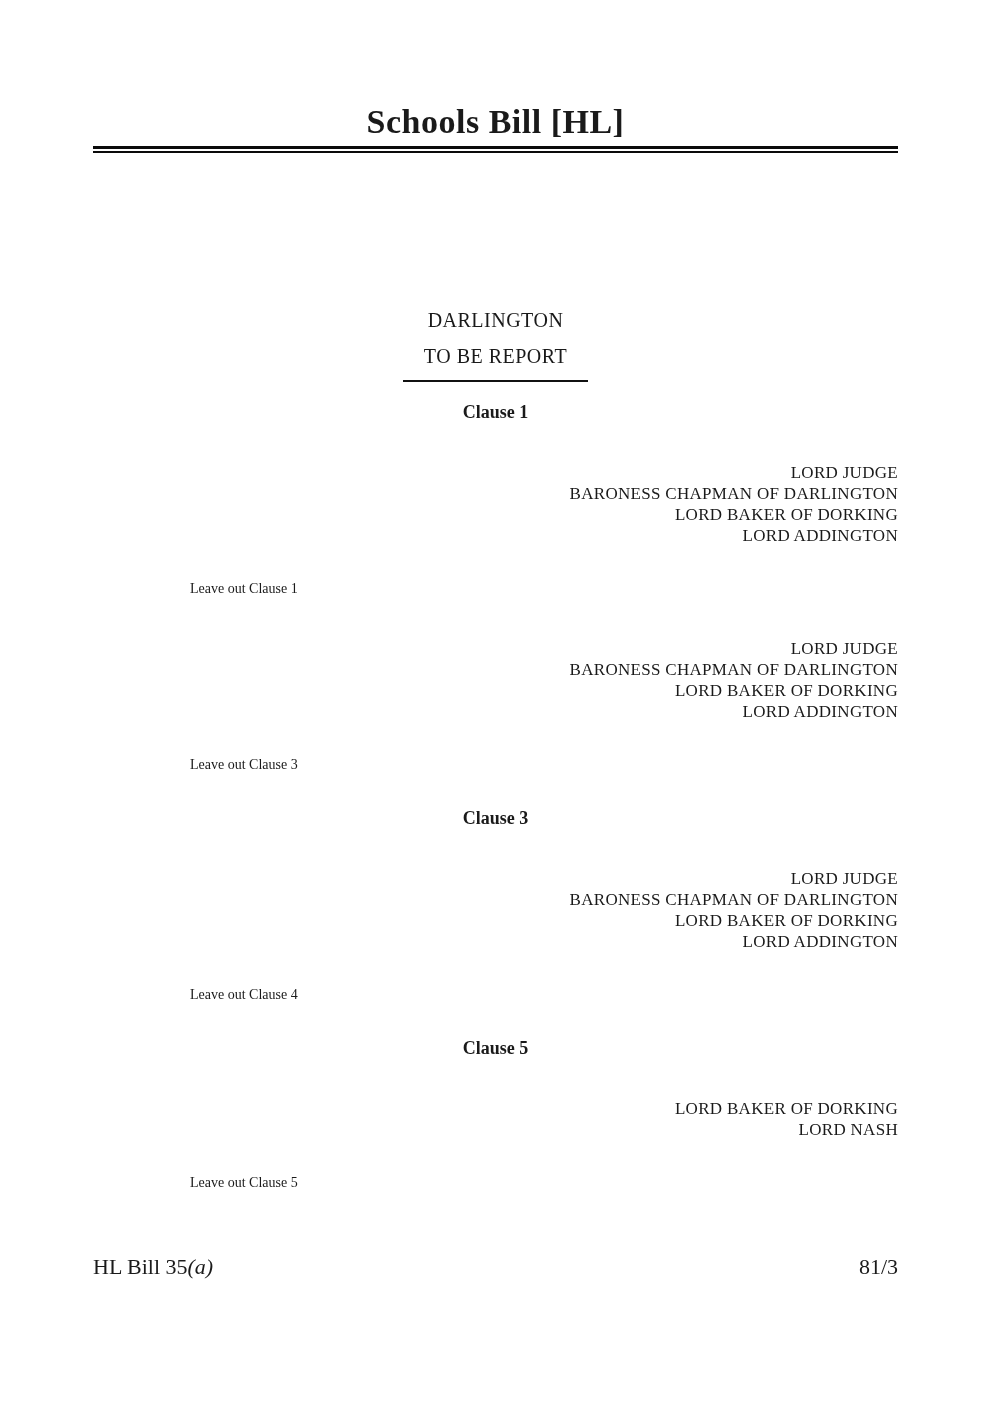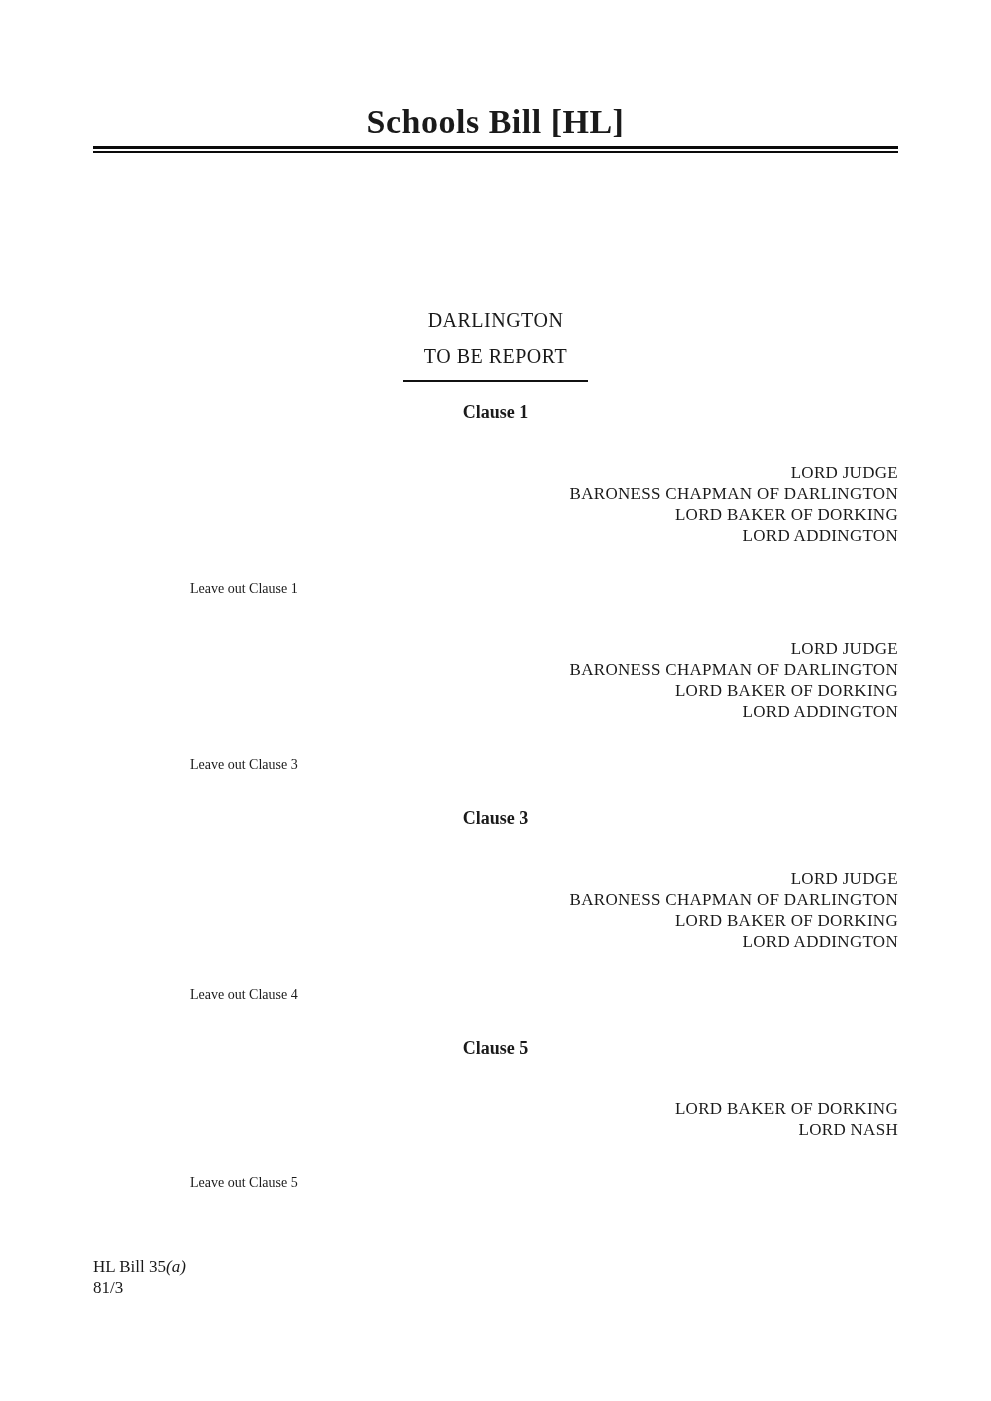--- a/index.html
+++ b/index.html
@@ -83,23 +83,22 @@
     line-height: 19px;
   }
   
   .footer {
     position: absolute;
     left: 93px;
     right: 93px;
     top: 1256px;
     display: flex;
     justify-content: space-between;
-    font-size: 17px;
+    font-size: 22px;
     line-height: 21px;
-    flex-direction: column;
   }
   .footer .italic-suffix {
     font-style: italic;
   }
 </style>
 </head>
 <body>
 
 <div class="page">
   <div class="content">

